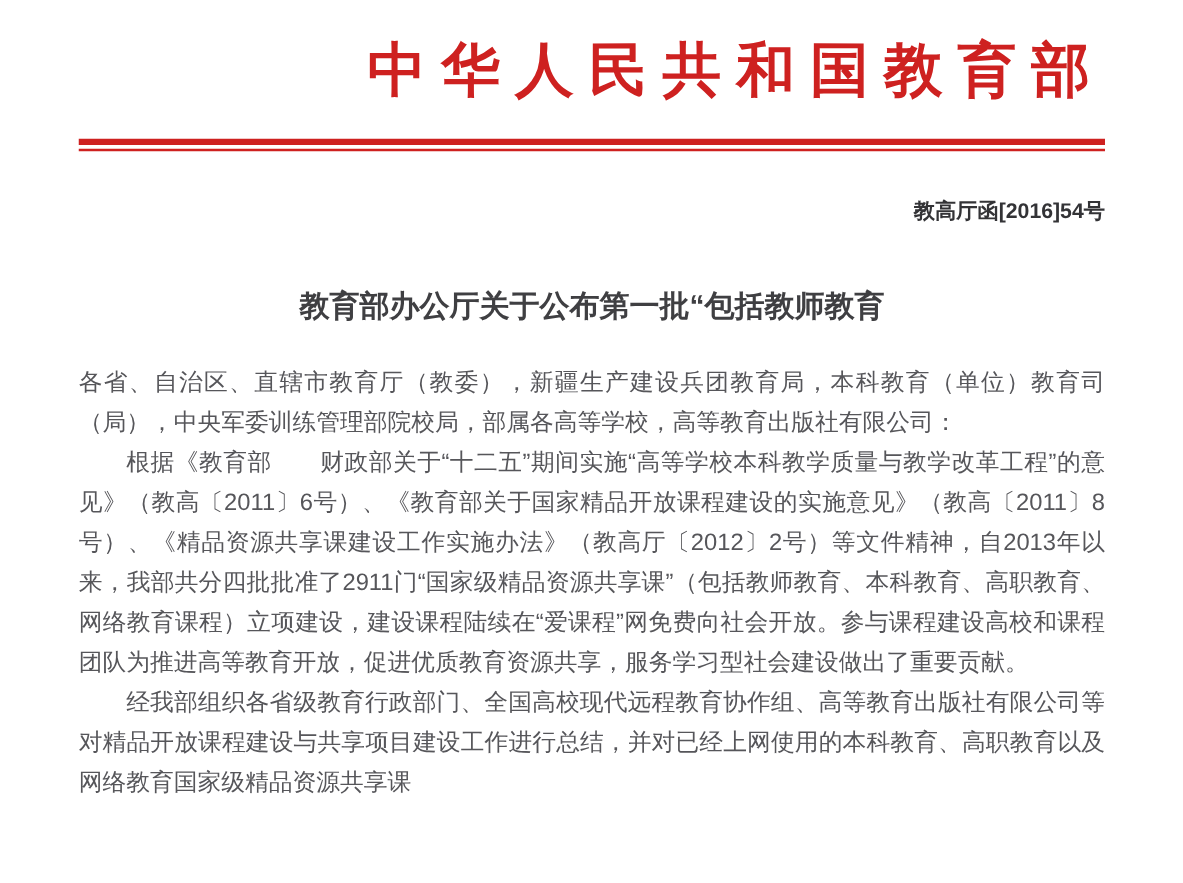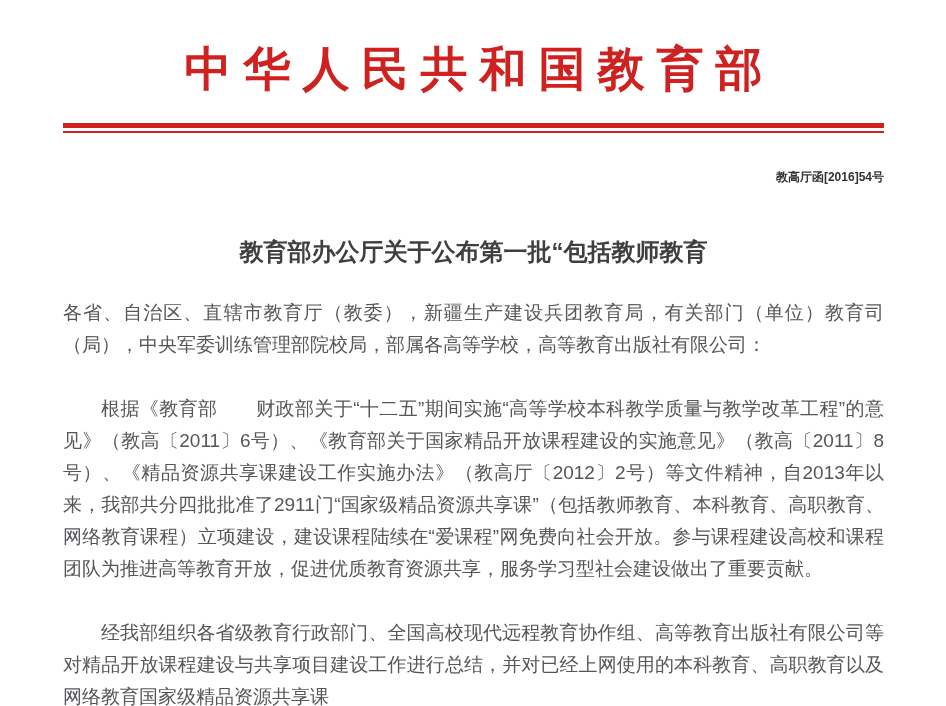--- a/index.html
+++ b/index.html
@@ -15,78 +15,78 @@
       position:relative;
       width:946px;
       height:706px;
       margin:0 auto;
       background:var(--page-bg);
       overflow:hidden;
       font-family:"Liberation Sans","DejaVu Sans",sans-serif;
     }
     .content{padding:0 62px 0 63px;}
     .ministry-name{
-      padding-top:40px;
-      text-align:center;
+      padding-top:28px;
+      text-align:right;
       font-family:"DejaVu Serif","Liberation Serif",serif;
       font-weight:700;
       font-size:47px;
       line-height:58px;
       color:var(--red);
       letter-spacing:12px;
       text-indent:12px;
       white-space:nowrap;
     }
     .header-rule{
       height:10px;              
       margin-top:25px;
       border-top:5px solid var(--red);
       border-bottom:2px solid var(--red);
     }
     .doc-number{
       margin-top:36px;
       text-align:right;
-      font-size:12px;
+      font-size:17px;
       font-weight:700;
       color:var(--docnum-text);
     }
     .doc-title{
       margin-top:49px;
       text-align:center;
       font-size:24px;
       line-height:34px;
       font-weight:700;
       color:var(--title-text);
     }
     .doc-title span{display:block;}
     .body-text{
       font-size:19px;
       line-height:32px;
       color:var(--body-text);
       text-align:justify;
     }
     .salutation{margin-top:28px;}
-    .para{margin-top:32px;text-indent:2em;}
+    .para{text-indent:2em;}
   </style>
 </head>
 <body>
 
 <div class="page">
   <div class="content">
 
     <h1 class="ministry-name">中华人民共和国教育部</h1>
 
     <div class="header-rule"></div>
 
     <div class="doc-number">教高厅函[2016]54号</div>
 
     <h2 class="doc-title">
       <span>教育部办公厅关于公布第一批“包括教师教育</span>
     </h2>
 
-    <p class="body-text salutation">各省、自治区、直辖市教育厅（教委），新疆生产建设兵团教育局，有关部门（单位）教育司（局），中央军委训练管理部院校局，部属各高等学校，高等教育出版社有限公司：</p>
+    <p class="body-text salutation">各省、自治区、直辖市教育厅（教委），新疆生产建设兵团教育局，本科教育（单位）教育司（局），中央军委训练管理部院校局，部属各高等学校，高等教育出版社有限公司：</p>
 
     <p class="body-text para">根据《教育部　　财政部关于“十二五”期间实施“高等学校本科教学质量与教学改革工程”的意见》（教高〔2011〕6号）、《教育部关于国家精品开放课程建设的实施意见》（教高〔2011〕8号）、《精品资源共享课建设工作实施办法》（教高厅〔2012〕2号）等文件精神，自2013年以来，我部共分四批批准了2911门“国家级精品资源共享课”（包括教师教育、本科教育、高职教育、网络教育课程）立项建设，建设课程陆续在“爱课程”网免费向社会开放。参与课程建设高校和课程团队为推进高等教育开放，促进优质教育资源共享，服务学习型社会建设做出了重要贡献。</p>
 
     <p class="body-text para">经我部组织各省级教育行政部门、全国高校现代远程教育协作组、高等教育出版社有限公司等对精品开放课程建设与共享项目建设工作进行总结，并对已经上网使用的本科教育、高职教育以及网络教育国家级精品资源共享课</p>
 
   </div>
 </div>
 
 </body></html>

